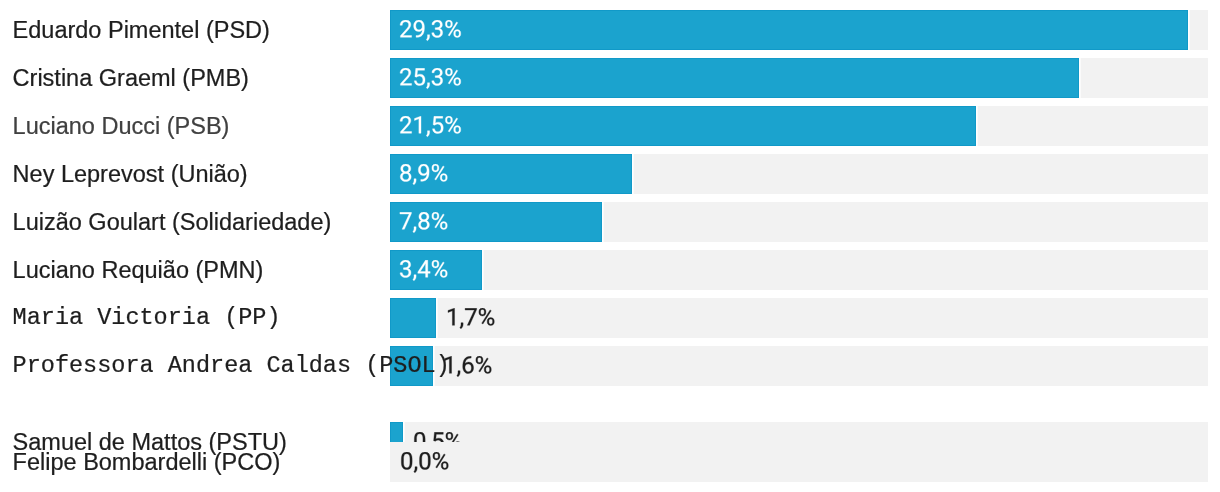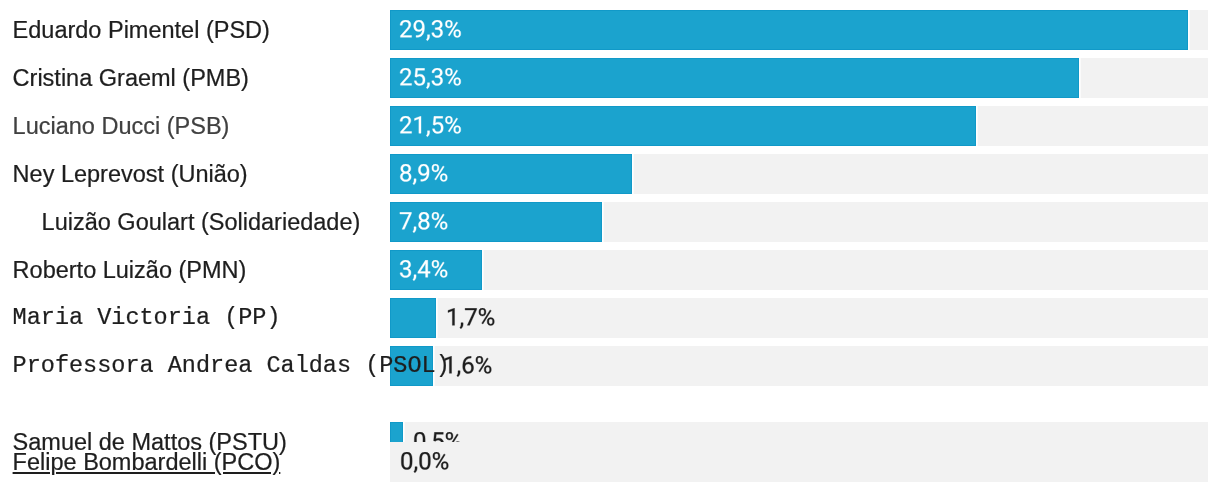--- a/index.html
+++ b/index.html
@@ -62,32 +62,32 @@
     <div class="val" style="left: 399.4px; color: rgb(255, 255, 255); --valcolor: #ffffff;">
         <span class="sr">8,9%</span>
         <svg class="vg" width="51.28" height="22" viewBox="0 0 51.28 22" aria-hidden="true">
           <path d="M12.18 12.69Q12.18 14.25 11.46 15.34Q10.73 16.42 9.51 16.98Q8.29 17.54 6.75 17.54Q5.21 17.54 3.98 16.98Q2.75 16.42 2.04 15.34Q1.32 14.25 1.32 12.69Q1.32 11.67 1.72 10.82Q2.11 9.97 2.83 9.34Q3.55 8.71 4.54 8.36Q5.53 8.02 6.73 8.02Q8.30 8.02 9.53 8.62Q10.76 9.22 11.47 10.28Q12.18 11.33 12.18 12.69ZM10.00 12.65Q10.00 11.7 9.59 10.96Q9.18 10.23 8.44 9.82Q7.70 9.41 6.73 9.41Q5.73 9.41 5.01 9.82Q4.29 10.23 3.89 10.96Q3.49 11.7 3.49 12.65Q3.49 13.63 3.88 14.33Q4.28 15.02 5.01 15.39Q5.74 15.76 6.75 15.76Q7.76 15.76 8.48 15.39Q9.21 15.02 9.60 14.33Q10.00 13.63 10.00 12.65ZM11.78 4.69Q11.78 5.93 11.12 6.93Q10.46 7.92 9.33 8.5Q8.19 9.07 6.75 9.07Q5.29 9.07 4.14 8.5Q3.00 7.92 2.36 6.93Q1.71 5.93 1.71 4.69Q1.71 3.2 2.36 2.16Q3.01 1.11 4.15 0.56Q5.29 0.01 6.74 0.01Q8.20 0.01 9.34 0.56Q10.48 1.11 11.13 2.16Q11.78 3.2 11.78 4.69ZM9.61 4.72Q9.61 3.87 9.25 3.21Q8.88 2.56 8.24 2.18Q7.59 1.79 6.74 1.79Q5.88 1.79 5.24 2.15Q4.61 2.51 4.25 3.17Q3.89 3.82 3.89 4.72Q3.89 5.6 4.25 6.26Q4.61 6.92 5.25 7.28Q5.89 7.64 6.75 7.64Q7.61 7.64 8.24 7.28Q8.88 6.92 9.25 6.26Q9.61 5.6 9.61 4.72ZM17.11 14.73L17.11 16.48Q17.11 17.54 16.57 18.73Q16.03 19.92 15.06 20.72L13.83 19.86Q14.20 19.35 14.46 18.82Q14.72 18.28 14.86 17.71Q14.99 17.15 14.99 16.51L14.99 14.73ZM21.78 15.49L22.01 15.49Q23.88 15.49 25.05 14.97Q26.23 14.44 26.86 13.55Q27.49 12.66 27.73 11.54Q27.96 10.42 27.96 9.24L27.96 6.62Q27.96 5.46 27.70 4.56Q27.43 3.66 26.97 3.05Q26.51 2.44 25.92 2.12Q25.33 1.81 24.68 1.81Q23.93 1.81 23.34 2.1Q22.75 2.4 22.34 2.94Q21.94 3.48 21.73 4.21Q21.51 4.93 21.51 5.79Q21.51 6.55 21.70 7.27Q21.89 7.98 22.28 8.56Q22.66 9.13 23.24 9.46Q23.82 9.8 24.61 9.8Q25.33 9.8 25.97 9.51Q26.61 9.22 27.11 8.73Q27.61 8.23 27.91 7.6Q28.21 6.96 28.25 6.27L29.28 6.27Q29.28 7.24 28.90 8.19Q28.52 9.13 27.84 9.9Q27.16 10.68 26.25 11.14Q25.33 11.6 24.26 11.6Q22.99 11.6 22.07 11.11Q21.14 10.62 20.55 9.8Q19.96 8.98 19.67 7.96Q19.38 6.95 19.38 5.91Q19.38 4.69 19.72 3.62Q20.06 2.56 20.73 1.74Q21.40 0.93 22.39 0.47Q23.38 0.01 24.68 0.01Q26.14 0.01 27.17 0.6Q28.21 1.18 28.86 2.17Q29.51 3.15 29.81 4.38Q30.12 5.61 30.12 6.92L30.12 7.7Q30.12 9.02 29.95 10.39Q29.78 11.76 29.30 13.0Q28.83 14.24 27.92 15.22Q27.02 16.2 25.58 16.77Q24.13 17.33 22.01 17.33L21.78 17.33ZM32.93 4.43L32.93 3.53Q32.93 2.56 33.35 1.76Q33.77 0.96 34.56 0.48Q35.34 0.0 36.42 0.0Q37.52 0.0 38.30 0.48Q39.08 0.96 39.50 1.76Q39.93 2.56 39.93 3.53L39.93 4.43Q39.93 5.38 39.51 6.18Q39.09 6.97 38.32 7.45Q37.54 7.93 36.45 7.93Q35.36 7.93 34.57 7.45Q33.77 6.97 33.35 6.18Q32.93 5.38 32.93 4.43ZM34.56 3.53L34.56 4.43Q34.56 4.97 34.76 5.45Q34.97 5.93 35.39 6.23Q35.81 6.53 36.45 6.53Q37.08 6.53 37.49 6.23Q37.90 5.93 38.10 5.45Q38.30 4.97 38.30 4.43L38.30 3.53Q38.30 2.98 38.09 2.49Q37.89 2.01 37.47 1.71Q37.06 1.41 36.42 1.41Q35.80 1.41 35.39 1.71Q34.97 2.01 34.76 2.49Q34.56 2.98 34.56 3.53ZM41.24 14.04L41.24 13.13Q41.24 12.17 41.66 11.37Q42.08 10.57 42.87 10.09Q43.65 9.61 44.73 9.61Q45.83 9.61 46.61 10.09Q47.39 10.57 47.81 11.37Q48.24 12.17 48.24 13.13L48.24 14.04Q48.24 15.0 47.82 15.8Q47.40 16.6 46.62 17.08Q45.84 17.56 44.75 17.56Q43.66 17.56 42.88 17.08Q42.09 16.6 41.67 15.8Q41.24 15.0 41.24 14.04ZM42.87 13.13L42.87 14.04Q42.87 14.58 43.07 15.07Q43.28 15.55 43.70 15.85Q44.12 16.15 44.75 16.15Q45.39 16.15 45.80 15.85Q46.22 15.55 46.42 15.07Q46.62 14.59 46.62 14.04L46.62 13.13Q46.62 12.58 46.41 12.1Q46.21 11.61 45.79 11.32Q45.38 11.02 44.73 11.02Q44.11 11.02 43.69 11.32Q43.28 11.61 43.07 12.1Q42.87 12.58 42.87 13.13ZM45.27 2.67L36.94 16.01L35.72 15.24L44.05 1.9Z" fill="rgb(255, 255, 255)" stroke="rgb(255, 255, 255)" stroke-width="0.34" stroke-linejoin="round"></path>
         </svg>
       </div>
   </div>
   <div class="row" style="top: 201.8px;">
     <div class="track" style="left: 389.75px; width: 818.25px; background: rgb(242, 242, 242);"></div>
     <div class="bar" style="left: 389.75px; width: 212.557px; background: rgb(27, 163, 206); border-color: rgb(17, 153, 200); box-shadow: rgb(255, 255, 255) 1.6px 0px 0px 0px;"></div>
-    <div class="cat" style="left: 12.6px; color: rgb(30, 30, 30); margin-left: 29px;">Luizão Goulart (Solidariedade)</div>
+    <div class="cat" style="left: 12.6px; color: rgb(30, 30, 30);">Luizão Goulart (Solidariedade)</div>
     <div class="val" style="left: 399.4px; color: rgb(255, 255, 255); --valcolor: #ffffff;">
         <span class="sr">7,8%</span>
         <svg class="vg" width="51.28" height="22" viewBox="0 0 51.28 22" aria-hidden="true">
           <path d="M12.45 0.25L12.45 1.47L5.38 17.31L3.09 17.31L10.15 2.03L0.91 2.03L0.91 0.25ZM17.11 14.73L17.11 16.48Q17.11 17.54 16.57 18.73Q16.03 19.92 15.06 20.72L13.83 19.86Q14.20 19.35 14.46 18.82Q14.72 18.28 14.86 17.71Q14.99 17.15 14.99 16.51L14.99 14.73ZM30.39 12.69Q30.39 14.25 29.67 15.34Q28.94 16.42 27.72 16.98Q26.50 17.54 24.96 17.54Q23.42 17.54 22.19 16.98Q20.96 16.42 20.25 15.34Q19.53 14.25 19.53 12.69Q19.53 11.67 19.93 10.82Q20.32 9.97 21.04 9.34Q21.76 8.71 22.75 8.36Q23.74 8.02 24.94 8.02Q26.51 8.02 27.74 8.62Q28.97 9.22 29.68 10.28Q30.39 11.33 30.39 12.69ZM28.21 12.65Q28.21 11.7 27.80 10.96Q27.39 10.23 26.65 9.82Q25.91 9.41 24.94 9.41Q23.94 9.41 23.22 9.82Q22.50 10.23 22.10 10.96Q21.70 11.7 21.70 12.65Q21.70 13.63 22.09 14.33Q22.49 15.02 23.22 15.39Q23.95 15.76 24.96 15.76Q25.97 15.76 26.69 15.39Q27.42 15.02 27.81 14.33Q28.21 13.63 28.21 12.65ZM29.99 4.69Q29.99 5.93 29.33 6.93Q28.67 7.92 27.54 8.5Q26.40 9.07 24.96 9.07Q23.50 9.07 22.35 8.5Q21.21 7.92 20.57 6.93Q19.92 5.93 19.92 4.69Q19.92 3.2 20.57 2.16Q21.22 1.11 22.36 0.56Q23.50 0.01 24.95 0.01Q26.41 0.01 27.55 0.56Q28.69 1.11 29.34 2.16Q29.99 3.2 29.99 4.69ZM27.82 4.72Q27.82 3.87 27.46 3.21Q27.09 2.56 26.45 2.18Q25.80 1.79 24.95 1.79Q24.09 1.79 23.45 2.15Q22.82 2.51 22.46 3.17Q22.10 3.82 22.10 4.72Q22.10 5.6 22.46 6.26Q22.82 6.92 23.46 7.28Q24.10 7.64 24.96 7.64Q25.82 7.64 26.45 7.28Q27.09 6.92 27.46 6.26Q27.82 5.6 27.82 4.72ZM32.93 4.43L32.93 3.53Q32.93 2.56 33.35 1.76Q33.77 0.96 34.56 0.48Q35.34 0.0 36.42 0.0Q37.52 0.0 38.30 0.48Q39.08 0.96 39.50 1.76Q39.93 2.56 39.93 3.53L39.93 4.43Q39.93 5.38 39.51 6.18Q39.09 6.97 38.32 7.45Q37.54 7.93 36.45 7.93Q35.36 7.93 34.57 7.45Q33.77 6.97 33.35 6.18Q32.93 5.38 32.93 4.43ZM34.56 3.53L34.56 4.43Q34.56 4.97 34.76 5.45Q34.97 5.93 35.39 6.23Q35.81 6.53 36.45 6.53Q37.08 6.53 37.49 6.23Q37.90 5.93 38.10 5.45Q38.30 4.97 38.30 4.43L38.30 3.53Q38.30 2.98 38.09 2.49Q37.89 2.01 37.47 1.71Q37.06 1.41 36.42 1.41Q35.80 1.41 35.39 1.71Q34.97 2.01 34.76 2.49Q34.56 2.98 34.56 3.53ZM41.24 14.04L41.24 13.13Q41.24 12.17 41.66 11.37Q42.08 10.57 42.87 10.09Q43.65 9.61 44.73 9.61Q45.83 9.61 46.61 10.09Q47.39 10.57 47.81 11.37Q48.24 12.17 48.24 13.13L48.24 14.04Q48.24 15.0 47.82 15.8Q47.40 16.6 46.62 17.08Q45.84 17.56 44.75 17.56Q43.66 17.56 42.88 17.08Q42.09 16.6 41.67 15.8Q41.24 15.0 41.24 14.04ZM42.87 13.13L42.87 14.04Q42.87 14.58 43.07 15.07Q43.28 15.55 43.70 15.85Q44.12 16.15 44.75 16.15Q45.39 16.15 45.80 15.85Q46.22 15.55 46.42 15.07Q46.62 14.59 46.62 14.04L46.62 13.13Q46.62 12.58 46.41 12.1Q46.21 11.61 45.79 11.32Q45.38 11.02 44.73 11.02Q44.11 11.02 43.69 11.32Q43.28 11.61 43.07 12.1Q42.87 12.58 42.87 13.13ZM45.27 2.67L36.94 16.01L35.72 15.24L44.05 1.9Z" fill="rgb(255, 255, 255)" stroke="rgb(255, 255, 255)" stroke-width="0.34" stroke-linejoin="round"></path>
         </svg>
       </div>
   </div>
   <div class="row" style="top: 249.8px;">
     <div class="track" style="left: 389.75px; width: 818.25px; background: rgb(242, 242, 242);"></div>
     <div class="bar" style="left: 389.75px; width: 92.6529px; background: rgb(27, 163, 206); border-color: rgb(17, 153, 200); box-shadow: rgb(255, 255, 255) 1.6px 0px 0px 0px;"></div>
-    <div class="cat" style="left: 12.6px; color: rgb(30, 30, 30);">Roberto Luizão (PMN)</div>
+    <div class="cat" style="left: 12.6px; color: rgb(30, 30, 30);">Luciano Requião (PMN)</div>
     <div class="val" style="left: 399.4px; color: rgb(255, 255, 255); --valcolor: #ffffff;">
         <span class="sr">3,4%</span>
         <svg class="vg" width="51.28" height="22" viewBox="0 0 51.28 22" aria-hidden="true">
           <path d="M4.58 7.71L6.13 7.71Q7.27 7.71 8.01 7.33Q8.75 6.95 9.12 6.29Q9.49 5.63 9.49 4.79Q9.49 3.81 9.16 3.14Q8.84 2.47 8.18 2.13Q7.52 1.79 6.52 1.79Q5.60 1.79 4.90 2.15Q4.21 2.51 3.81 3.17Q3.42 3.82 3.42 4.71L1.25 4.71Q1.25 3.41 1.91 2.35Q2.57 1.28 3.76 0.65Q4.95 0.01 6.52 0.01Q8.06 0.01 9.22 0.56Q10.38 1.1 11.03 2.18Q11.67 3.25 11.67 4.84Q11.67 5.49 11.37 6.22Q11.07 6.95 10.45 7.58Q9.82 8.22 8.82 8.62Q7.83 9.02 6.43 9.02L4.58 9.02ZM4.58 9.49L4.58 8.19L6.43 8.19Q8.06 8.19 9.13 8.58Q10.20 8.97 10.81 9.61Q11.43 10.26 11.68 11.02Q11.93 11.79 11.93 12.55Q11.93 13.75 11.53 14.67Q11.12 15.6 10.39 16.24Q9.66 16.89 8.67 17.22Q7.69 17.54 6.53 17.54Q5.41 17.54 4.44 17.23Q3.46 16.91 2.71 16.31Q1.96 15.7 1.54 14.82Q1.11 13.93 1.11 12.8L3.28 12.8Q3.28 13.69 3.67 14.36Q4.07 15.02 4.80 15.39Q5.53 15.76 6.53 15.76Q7.52 15.76 8.24 15.42Q8.96 15.07 9.36 14.37Q9.75 13.67 9.75 12.6Q9.75 11.53 9.30 10.85Q8.86 10.16 8.04 9.83Q7.23 9.49 6.13 9.49ZM17.11 14.73L17.11 16.48Q17.11 17.54 16.57 18.73Q16.03 19.92 15.06 20.72L13.83 19.86Q14.20 19.35 14.46 18.82Q14.72 18.28 14.86 17.71Q14.99 17.15 14.99 16.51L14.99 14.73ZM31.16 11.57L31.16 13.35L18.83 13.35L18.83 12.07L26.47 0.25L28.24 0.25L26.34 3.67L21.29 11.57ZM28.78 0.25L28.78 17.31L26.61 17.31L26.61 0.25ZM32.93 4.43L32.93 3.53Q32.93 2.56 33.35 1.76Q33.77 0.96 34.56 0.48Q35.34 0.0 36.42 0.0Q37.52 0.0 38.30 0.48Q39.08 0.96 39.50 1.76Q39.93 2.56 39.93 3.53L39.93 4.43Q39.93 5.38 39.51 6.18Q39.09 6.97 38.32 7.45Q37.54 7.93 36.45 7.93Q35.36 7.93 34.57 7.45Q33.77 6.97 33.35 6.18Q32.93 5.38 32.93 4.43ZM34.56 3.53L34.56 4.43Q34.56 4.97 34.76 5.45Q34.97 5.93 35.39 6.23Q35.81 6.53 36.45 6.53Q37.08 6.53 37.49 6.23Q37.90 5.93 38.10 5.45Q38.30 4.97 38.30 4.43L38.30 3.53Q38.30 2.98 38.09 2.49Q37.89 2.01 37.47 1.71Q37.06 1.41 36.42 1.41Q35.80 1.41 35.39 1.71Q34.97 2.01 34.76 2.49Q34.56 2.98 34.56 3.53ZM41.24 14.04L41.24 13.13Q41.24 12.17 41.66 11.37Q42.08 10.57 42.87 10.09Q43.65 9.61 44.73 9.61Q45.83 9.61 46.61 10.09Q47.39 10.57 47.81 11.37Q48.24 12.17 48.24 13.13L48.24 14.04Q48.24 15.0 47.82 15.8Q47.40 16.6 46.62 17.08Q45.84 17.56 44.75 17.56Q43.66 17.56 42.88 17.08Q42.09 16.6 41.67 15.8Q41.24 15.0 41.24 14.04ZM42.87 13.13L42.87 14.04Q42.87 14.58 43.07 15.07Q43.28 15.55 43.70 15.85Q44.12 16.15 44.75 16.15Q45.39 16.15 45.80 15.85Q46.22 15.55 46.42 15.07Q46.62 14.59 46.62 14.04L46.62 13.13Q46.62 12.58 46.41 12.1Q46.21 11.61 45.79 11.32Q45.38 11.02 44.73 11.02Q44.11 11.02 43.69 11.32Q43.28 11.61 43.07 12.1Q42.87 12.58 42.87 13.13ZM45.27 2.67L36.94 16.01L35.72 15.24L44.05 1.9Z" fill="rgb(255, 255, 255)" stroke="rgb(255, 255, 255)" stroke-width="0.34" stroke-linejoin="round"></path>
         </svg>
       </div>
   </div>
   <div class="row" style="top: 297.8px; font-family: Liberation Mono, monospace;">
     <div class="track" style="left: 389.75px; width: 818.25px; background: rgb(242, 242, 242);"></div>
     <div class="bar" style="left: 389.75px; width: 46.3265px; background: rgb(27, 163, 206); border-color: rgb(17, 153, 200); box-shadow: rgb(255, 255, 255) 1.6px 0px 0px 0px;"></div>
@@ -117,21 +117,21 @@
     <div class="val" style="left: 413.225px; color: rgb(30, 30, 30); --valcolor: #1e1e1e;">
         <span class="sr">0,5%</span>
         <svg class="vg" width="51.28" height="22" viewBox="0 0 51.28 22" aria-hidden="true">
           <path d="M12.13 7.42L12.13 10.02Q12.13 12.12 11.75 13.56Q11.38 15.0 10.68 15.88Q9.97 16.76 8.98 17.15Q7.99 17.54 6.75 17.54Q5.77 17.54 4.93 17.3Q4.10 17.05 3.44 16.51Q2.78 15.96 2.31 15.08Q1.84 14.2 1.59 12.95Q1.35 11.7 1.35 10.02L1.35 7.42Q1.35 5.32 1.73 3.9Q2.11 2.49 2.81 1.62Q3.52 0.76 4.51 0.39Q5.50 0.01 6.73 0.01Q7.72 0.01 8.56 0.25Q9.40 0.49 10.05 1.02Q10.71 1.54 11.17 2.4Q11.64 3.26 11.88 4.5Q12.13 5.74 12.13 7.42ZM9.95 10.37L9.95 7.06Q9.95 5.91 9.81 5.03Q9.68 4.16 9.42 3.54Q9.16 2.92 8.77 2.53Q8.38 2.15 7.87 1.96Q7.36 1.78 6.73 1.78Q5.95 1.78 5.36 2.07Q4.76 2.36 4.35 2.98Q3.95 3.6 3.74 4.61Q3.53 5.61 3.53 7.06L3.53 10.37Q3.53 11.52 3.66 12.4Q3.80 13.28 4.07 13.92Q4.34 14.56 4.72 14.97Q5.11 15.38 5.62 15.57Q6.13 15.76 6.75 15.76Q7.55 15.76 8.14 15.46Q8.74 15.15 9.15 14.5Q9.55 13.85 9.75 12.83Q9.95 11.8 9.95 10.37ZM17.11 14.73L17.11 16.48Q17.11 17.54 16.57 18.73Q16.03 19.92 15.06 20.72L13.83 19.86Q14.20 19.35 14.46 18.82Q14.72 18.28 14.86 17.71Q14.99 17.15 14.99 16.51L14.99 14.73ZM22.37 9.19L20.64 8.74L21.49 0.25L30.25 0.25L30.25 2.25L23.33 2.25L22.82 6.89Q23.28 6.62 24.00 6.39Q24.73 6.15 25.66 6.15Q26.85 6.15 27.78 6.56Q28.72 6.96 29.38 7.71Q30.05 8.46 30.40 9.52Q30.75 10.57 30.75 11.87Q30.75 13.1 30.42 14.13Q30.08 15.17 29.41 15.93Q28.75 16.7 27.73 17.12Q26.72 17.54 25.35 17.54Q24.32 17.54 23.40 17.26Q22.48 16.97 21.75 16.38Q21.03 15.79 20.58 14.9Q20.13 14.02 20.01 12.82L22.08 12.82Q22.22 13.78 22.64 14.44Q23.06 15.1 23.75 15.43Q24.43 15.76 25.35 15.76Q26.12 15.76 26.72 15.49Q27.32 15.22 27.73 14.72Q28.14 14.22 28.35 13.5Q28.57 12.79 28.57 11.9Q28.57 11.09 28.35 10.4Q28.12 9.7 27.68 9.19Q27.25 8.67 26.61 8.39Q25.98 8.1 25.16 8.1Q24.07 8.1 23.51 8.39Q22.96 8.68 22.37 9.19ZM32.93 4.43L32.93 3.53Q32.93 2.56 33.35 1.76Q33.77 0.96 34.56 0.48Q35.34 0.0 36.42 0.0Q37.52 0.0 38.30 0.48Q39.08 0.96 39.50 1.76Q39.93 2.56 39.93 3.53L39.93 4.43Q39.93 5.38 39.51 6.18Q39.09 6.97 38.32 7.45Q37.54 7.93 36.45 7.93Q35.36 7.93 34.57 7.45Q33.77 6.97 33.35 6.18Q32.93 5.38 32.93 4.43ZM34.56 3.53L34.56 4.43Q34.56 4.97 34.76 5.45Q34.97 5.93 35.39 6.23Q35.81 6.53 36.45 6.53Q37.08 6.53 37.49 6.23Q37.90 5.93 38.10 5.45Q38.30 4.97 38.30 4.43L38.30 3.53Q38.30 2.98 38.09 2.49Q37.89 2.01 37.47 1.71Q37.06 1.41 36.42 1.41Q35.80 1.41 35.39 1.71Q34.97 2.01 34.76 2.49Q34.56 2.98 34.56 3.53ZM41.24 14.04L41.24 13.13Q41.24 12.17 41.66 11.37Q42.08 10.57 42.87 10.09Q43.65 9.61 44.73 9.61Q45.83 9.61 46.61 10.09Q47.39 10.57 47.81 11.37Q48.24 12.17 48.24 13.13L48.24 14.04Q48.24 15.0 47.82 15.8Q47.40 16.6 46.62 17.08Q45.84 17.56 44.75 17.56Q43.66 17.56 42.88 17.08Q42.09 16.6 41.67 15.8Q41.24 15.0 41.24 14.04ZM42.87 13.13L42.87 14.04Q42.87 14.58 43.07 15.07Q43.28 15.55 43.70 15.85Q44.12 16.15 44.75 16.15Q45.39 16.15 45.80 15.85Q46.22 15.55 46.42 15.07Q46.62 14.59 46.62 14.04L46.62 13.13Q46.62 12.58 46.41 12.1Q46.21 11.61 45.79 11.32Q45.38 11.02 44.73 11.02Q44.11 11.02 43.69 11.32Q43.28 11.61 43.07 12.1Q42.87 12.58 42.87 13.13ZM45.27 2.67L36.94 16.01L35.72 15.24L44.05 1.9Z" fill="rgb(30, 30, 30)" stroke="rgb(30, 30, 30)" stroke-width="0.34" stroke-linejoin="round"></path>
         </svg>
       </div>
   </div>
   <div class="row" style="top: 441.8px;">
     <div class="track" style="left: 389.75px; width: 818.25px; background: rgb(242, 242, 242);"></div>
 
-    <div class="cat" style="left: 12.6px; color: rgb(30, 30, 30); text-decoration: underline;">Felipe Bombardelli (PCO)</div>
+    <div class="cat" style="left: 12.6px; color: rgb(30, 30, 30);">Felipe Bombardelli (PCO)</div>
     <div class="val" style="left: 399.6px; color: rgb(30, 30, 30); --valcolor: #1e1e1e;">
         <span class="sr">0,0%</span>
         <svg class="vg" width="51.28" height="22" viewBox="0 0 51.28 22" aria-hidden="true">
           <path d="M12.13 7.42L12.13 10.02Q12.13 12.12 11.75 13.56Q11.38 15.0 10.68 15.88Q9.97 16.76 8.98 17.15Q7.99 17.54 6.75 17.54Q5.77 17.54 4.93 17.3Q4.10 17.05 3.44 16.51Q2.78 15.96 2.31 15.08Q1.84 14.2 1.59 12.95Q1.35 11.7 1.35 10.02L1.35 7.42Q1.35 5.32 1.73 3.9Q2.11 2.49 2.81 1.62Q3.52 0.76 4.51 0.39Q5.50 0.01 6.73 0.01Q7.72 0.01 8.56 0.25Q9.40 0.49 10.05 1.02Q10.71 1.54 11.17 2.4Q11.64 3.26 11.88 4.5Q12.13 5.74 12.13 7.42ZM9.95 10.37L9.95 7.06Q9.95 5.91 9.81 5.03Q9.68 4.16 9.42 3.54Q9.16 2.92 8.77 2.53Q8.38 2.15 7.87 1.96Q7.36 1.78 6.73 1.78Q5.95 1.78 5.36 2.07Q4.76 2.36 4.35 2.98Q3.95 3.6 3.74 4.61Q3.53 5.61 3.53 7.06L3.53 10.37Q3.53 11.52 3.66 12.4Q3.80 13.28 4.07 13.92Q4.34 14.56 4.72 14.97Q5.11 15.38 5.62 15.57Q6.13 15.76 6.75 15.76Q7.55 15.76 8.14 15.46Q8.74 15.15 9.15 14.5Q9.55 13.85 9.75 12.83Q9.95 11.8 9.95 10.37ZM17.11 14.73L17.11 16.48Q17.11 17.54 16.57 18.73Q16.03 19.92 15.06 20.72L13.83 19.86Q14.20 19.35 14.46 18.82Q14.72 18.28 14.86 17.71Q14.99 17.15 14.99 16.51L14.99 14.73ZM30.34 7.42L30.34 10.02Q30.34 12.12 29.96 13.56Q29.59 15.0 28.89 15.88Q28.18 16.76 27.19 17.15Q26.20 17.54 24.96 17.54Q23.98 17.54 23.14 17.3Q22.31 17.05 21.65 16.51Q20.99 15.96 20.52 15.08Q20.05 14.2 19.80 12.95Q19.56 11.7 19.56 10.02L19.56 7.42Q19.56 5.32 19.94 3.9Q20.32 2.49 21.02 1.62Q21.73 0.76 22.72 0.39Q23.71 0.01 24.94 0.01Q25.93 0.01 26.77 0.25Q27.61 0.49 28.26 1.02Q28.92 1.54 29.38 2.4Q29.85 3.26 30.09 4.5Q30.34 5.74 30.34 7.42ZM28.16 10.37L28.16 7.06Q28.16 5.91 28.02 5.03Q27.89 4.16 27.63 3.54Q27.37 2.92 26.98 2.53Q26.59 2.15 26.08 1.96Q25.57 1.78 24.94 1.78Q24.16 1.78 23.57 2.07Q22.97 2.36 22.56 2.98Q22.16 3.6 21.95 4.61Q21.74 5.61 21.74 7.06L21.74 10.37Q21.74 11.52 21.87 12.4Q22.01 13.28 22.28 13.92Q22.55 14.56 22.93 14.97Q23.32 15.38 23.83 15.57Q24.34 15.76 24.96 15.76Q25.76 15.76 26.35 15.46Q26.95 15.15 27.36 14.5Q27.76 13.85 27.96 12.83Q28.16 11.8 28.16 10.37ZM32.93 4.43L32.93 3.53Q32.93 2.56 33.35 1.76Q33.77 0.96 34.56 0.48Q35.34 0.0 36.42 0.0Q37.52 0.0 38.30 0.48Q39.08 0.96 39.50 1.76Q39.93 2.56 39.93 3.53L39.93 4.43Q39.93 5.38 39.51 6.18Q39.09 6.97 38.32 7.45Q37.54 7.93 36.45 7.93Q35.36 7.93 34.57 7.45Q33.77 6.97 33.35 6.18Q32.93 5.38 32.93 4.43ZM34.56 3.53L34.56 4.43Q34.56 4.97 34.76 5.45Q34.97 5.93 35.39 6.23Q35.81 6.53 36.45 6.53Q37.08 6.53 37.49 6.23Q37.90 5.93 38.10 5.45Q38.30 4.97 38.30 4.43L38.30 3.53Q38.30 2.98 38.09 2.49Q37.89 2.01 37.47 1.71Q37.06 1.41 36.42 1.41Q35.80 1.41 35.39 1.71Q34.97 2.01 34.76 2.49Q34.56 2.98 34.56 3.53ZM41.24 14.04L41.24 13.13Q41.24 12.17 41.66 11.37Q42.08 10.57 42.87 10.09Q43.65 9.61 44.73 9.61Q45.83 9.61 46.61 10.09Q47.39 10.57 47.81 11.37Q48.24 12.17 48.24 13.13L48.24 14.04Q48.24 15.0 47.82 15.8Q47.40 16.6 46.62 17.08Q45.84 17.56 44.75 17.56Q43.66 17.56 42.88 17.08Q42.09 16.6 41.67 15.8Q41.24 15.0 41.24 14.04ZM42.87 13.13L42.87 14.04Q42.87 14.58 43.07 15.07Q43.28 15.55 43.70 15.85Q44.12 16.15 44.75 16.15Q45.39 16.15 45.80 15.85Q46.22 15.55 46.42 15.07Q46.62 14.59 46.62 14.04L46.62 13.13Q46.62 12.58 46.41 12.1Q46.21 11.61 45.79 11.32Q45.38 11.02 44.73 11.02Q44.11 11.02 43.69 11.32Q43.28 11.61 43.07 12.1Q42.87 12.58 42.87 13.13ZM45.27 2.67L36.94 16.01L35.72 15.24L44.05 1.9Z" fill="rgb(30, 30, 30)" stroke="rgb(30, 30, 30)" stroke-width="0.34" stroke-linejoin="round"></path>
         </svg>
       </div>
   </div>
 </div>
 
 </body></html>

